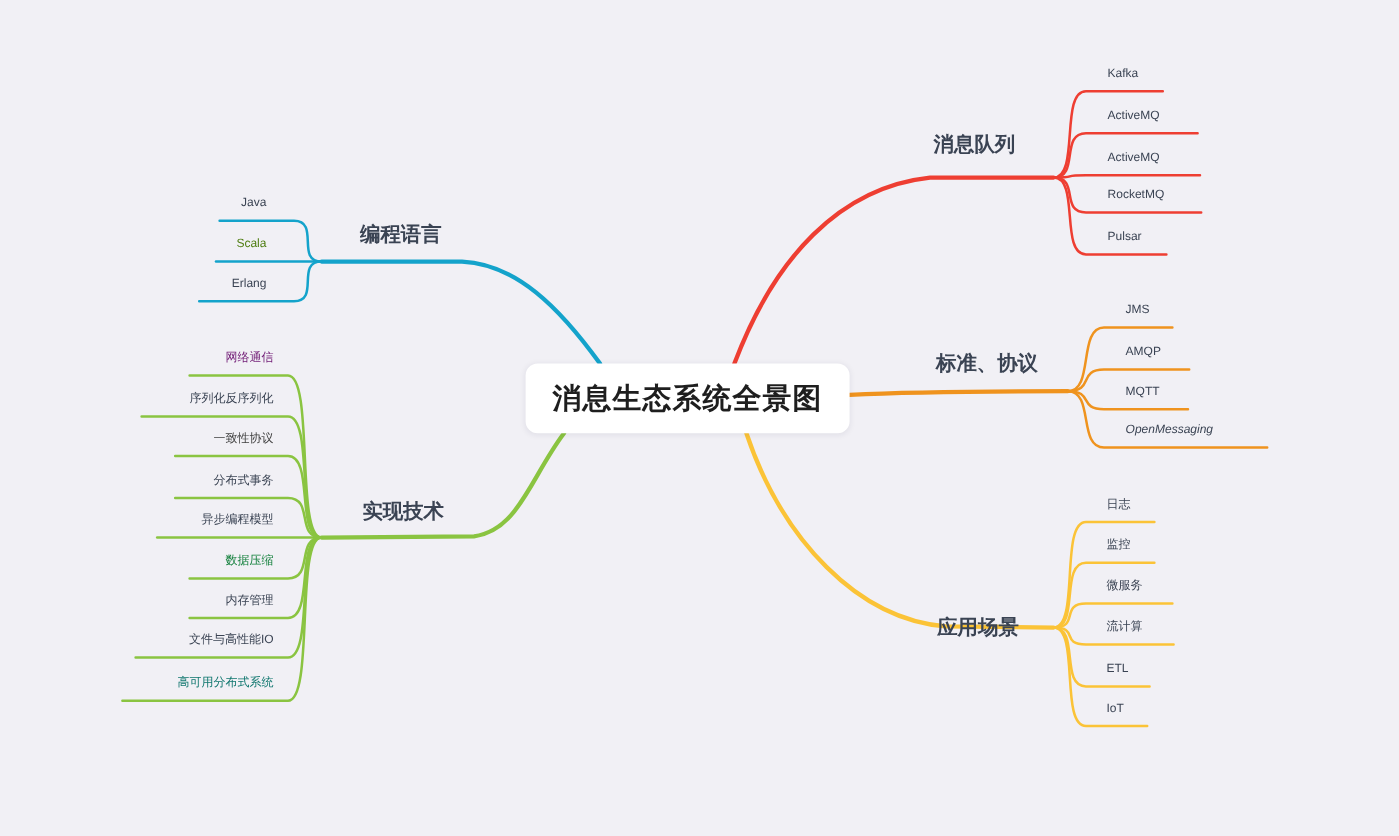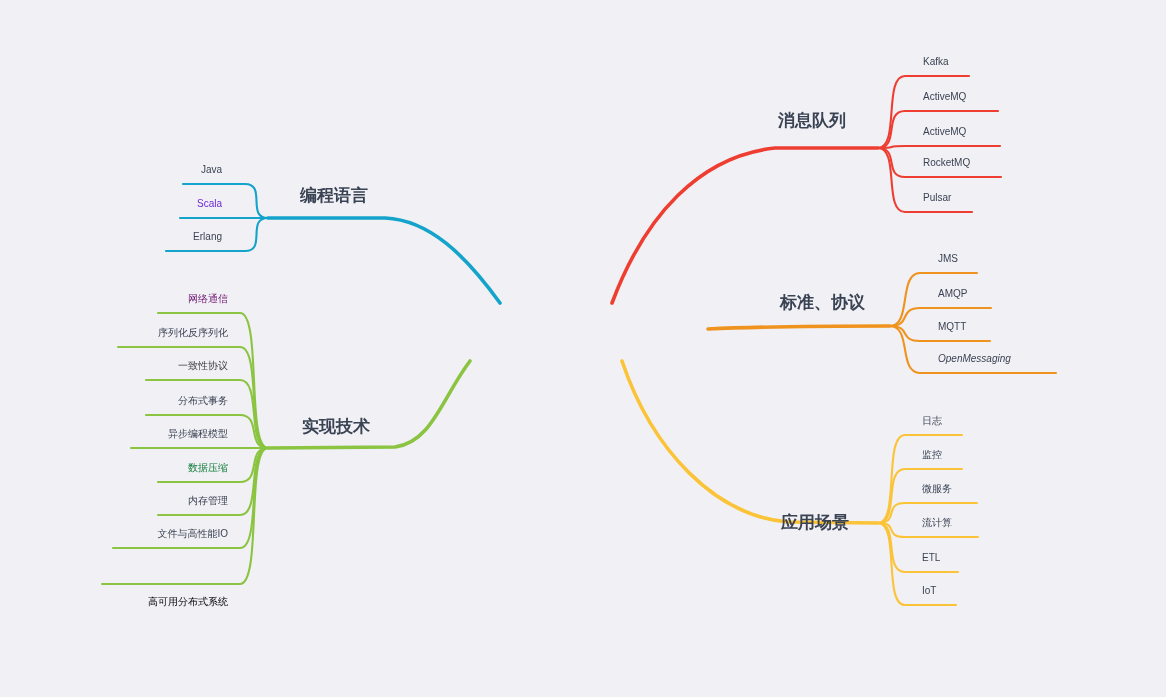--- a/index.html
+++ b/index.html
@@ -74,20 +74,23 @@
     <path class="child" d="M 268,448 C 246,448 262,347 240,347 L 118,347" style="stroke: rgb(138, 196, 65);"></path>
     <path class="child" d="M 268,448 C 246,448 262,380 240,380 L 146,380" style="stroke: rgb(138, 196, 65);"></path>
     <path class="child" d="M 268,448 C 246,448 262,415 240,415 L 146,415" style="stroke: rgb(138, 196, 65);"></path>
     <path class="child" d="M 268,448 C 246,448 262,448 240,448 L 131,448" style="stroke: rgb(138, 196, 65);"></path>
     <path class="child" d="M 268,448 C 246,448 262,482 240,482 L 158,482" style="stroke: rgb(138, 196, 65);"></path>
     <path class="child" d="M 268,448 C 246,448 262,515 240,515 L 158,515" style="stroke: rgb(138, 196, 65);"></path>
     <path class="child" d="M 268,448 C 246,448 262,548 240,548 L 113,548" style="stroke: rgb(138, 196, 65);"></path>
     <path class="child" d="M 268,448 C 246,448 262,584 240,584 L 102,584" style="stroke: rgb(138, 196, 65);"></path>
   </svg>
 
+  <div class="central-node" style="background: rgb(255, 255, 255);">
+    <span class="title" style="color: rgb(30, 30, 30);">消息生态系统全景图</span>
+  </div>
 
   <div class="label branch" style="left: 778px; top: 110px; color: rgb(58, 67, 83);">消息队列</div>
   <div class="label branch" style="left: 780px; top: 292px; color: rgb(58, 67, 83);">标准、协议</div>
   <div class="label branch" style="left: 781px; top: 488px; color: rgb(58, 67, 83); margin-top: 24px;">应用场景</div>
   <div class="label branch" style="left: 300px; top: 185px; color: rgb(58, 67, 83);">编程语言</div>
   <div class="label branch" style="left: 302px; top: 416px; color: rgb(58, 67, 83);">实现技术</div>
 
   <div class="label" style="left: 923px; top: 54px; color: rgb(58, 67, 83);">Kafka</div>
   <div class="label" style="left: 923px; top: 89px; color: rgb(58, 67, 83);">ActiveMQ</div>
   <div class="label" style="left: 923px; top: 124px; color: rgb(58, 67, 83);">ActiveMQ</div>
@@ -100,26 +103,26 @@
   <div class="label" style="left: 938px; top: 351px; color: rgb(58, 67, 83); font-style: italic;">OpenMessaging</div>
 
   <div class="label" style="left: 922px; top: 413px; color: rgb(58, 67, 83);">日志</div>
   <div class="label" style="left: 922px; top: 447px; color: rgb(58, 67, 83);">监控</div>
   <div class="label" style="left: 922px; top: 481px; color: rgb(58, 67, 83);">微服务</div>
   <div class="label" style="left: 922px; top: 515px; color: rgb(58, 67, 83);">流计算</div>
   <div class="label" style="left: 922px; top: 550px; color: rgb(58, 67, 83);">ETL</div>
   <div class="label" style="left: 922px; top: 583px; color: rgb(58, 67, 83);">IoT</div>
 
   <div class="label" style="right: 944px; top: 162px; color: rgb(58, 67, 83);">Java</div>
-  <div class="label" style="right: 944px; top: 196px; color: #6d28d9;">Scala</div>
+  <div class="label" style="right: 944px; top: 196px; color: #4d7c0f;">Scala</div>
   <div class="label" style="right: 944px; top: 229px; color: rgb(58, 67, 83);">Erlang</div>
 
   <div class="label" style="right: 938px; top: 291px; color: #701a75;">网络通信</div>
   <div class="label" style="right: 938px; top: 325px; color: rgb(58, 67, 83);">序列化反序列化</div>
   <div class="label" style="right: 938px; top: 358px; color: #404040;">一致性协议</div>
   <div class="label" style="right: 938px; top: 393px; color: rgb(58, 67, 83);">分布式事务</div>
   <div class="label" style="right: 938px; top: 426px; color: rgb(58, 67, 83);">异步编程模型</div>
   <div class="label" style="right: 938px; top: 460px; color: #15803d;">数据压缩</div>
   <div class="label" style="right: 938px; top: 493px; color: rgb(58, 67, 83);">内存管理</div>
   <div class="label" style="right: 938px; top: 526px; color: rgb(58, 67, 83);">文件与高性能IO</div>
-  <div class="label" style="right: 938px; top: 562px; color: #000000; margin-top: 32px;">高可用分布式系统</div>
+  <div class="label" style="right: 938px; top: 562px; color: #0f766e;">高可用分布式系统</div>
 
 </div>
 
 </body></html>

